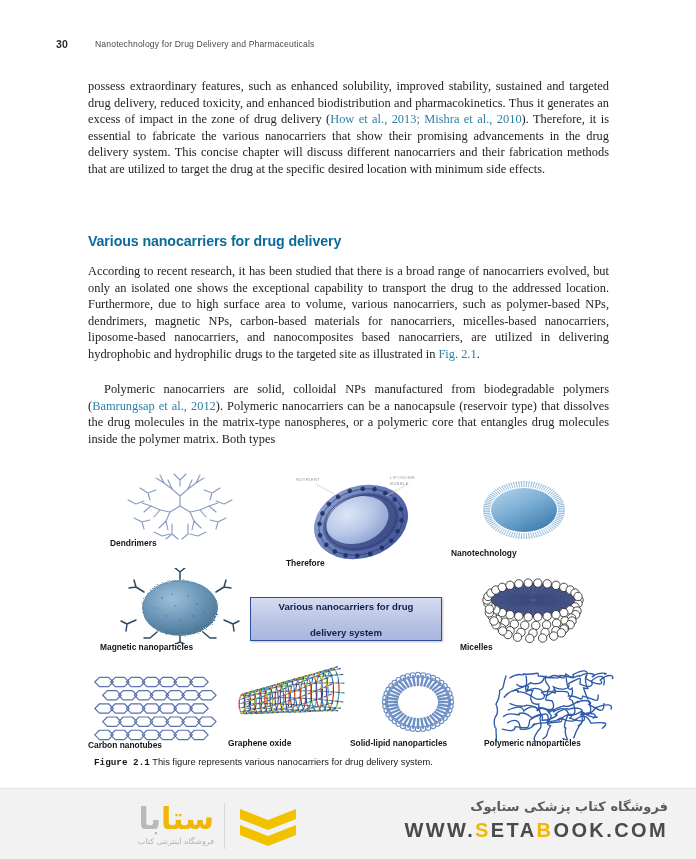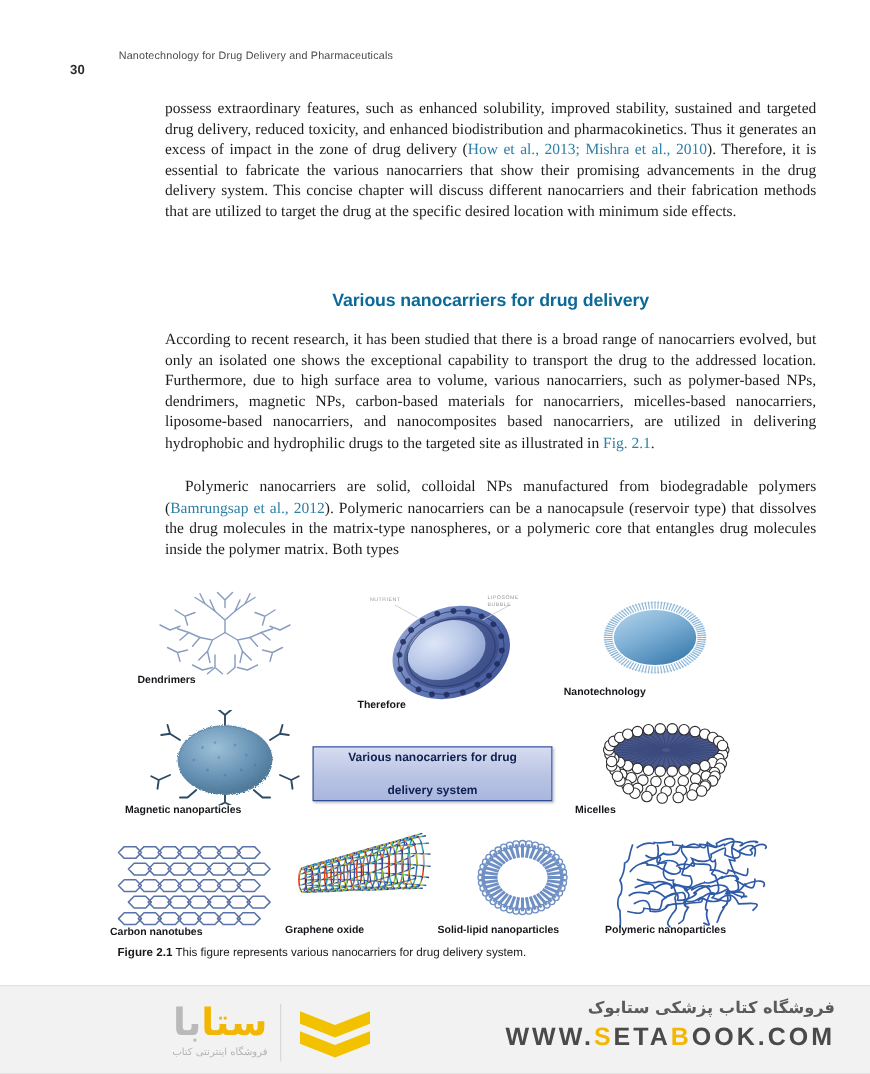--- a/index.html
+++ b/index.html
@@ -3,39 +3,39 @@
 <meta charset="utf-8">
 <style>
   html,body{margin:0;padding:0;background:#8a8a8a;}
   body{font-family:"Liberation Serif",serif;}
   .page{
     position:relative;width:696px;height:859px;background:#ffffff;overflow:hidden;
   }
   
   .runhead{position:absolute;left:0;top:38px;width:100%;height:20px;}
   .runhead .pgnum{
-    position:absolute;left:56px;top:12px;font-family:"Liberation Sans",sans-serif;
+    position:absolute;left:56px;top:0;font-family:"Liberation Sans",sans-serif;
     font-size:10.5px;font-weight:bold;color:#2b2b2b;letter-spacing:.2px;
   }
   .runhead .rhtitle{
     position:absolute;left:95px;top:1px;font-family:"Liberation Sans",sans-serif;
     font-size:8.6px;color:#4a4a4a;letter-spacing:.15px;
   }
   
-  .col{position:absolute;left:88px;width:521px;margin-left:44px;}
+  .col{position:absolute;left:88px;width:521px;}
   p.body{
     margin:0;font-family:"Liberation Serif",serif;font-size:12.4px;line-height:16.6px;
     color:#1d1d1d;text-align:justify;text-justify:inter-word;
     -webkit-hyphens:none;hyphens:none;
   }
   p.body.indent{text-indent:16px;}
   .cite{color:#2e7fa3;}
   h2.sect{
     margin:0;font-family:"Liberation Sans",sans-serif;font-size:14.2px;font-weight:bold;
-    color:#0b6a99;letter-spacing:-0.1px;text-align:center;
+    color:#0b6a99;letter-spacing:-0.1px;
   }
   
   .figure{position:absolute;left:88px;top:462px;width:521px;height:300px;}
   .fig-item{position:absolute;}
   .fig-cap{
     position:absolute;width:100%;text-align:left;left:0;
     font-family:"Liberation Sans",sans-serif;font-size:8.4px;font-weight:bold;color:#14161a;
     white-space:nowrap;
   }
   .fig-art{position:absolute;left:0;top:0;}
@@ -48,21 +48,21 @@
   }
   .callout span{
     font-family:"Liberation Sans",sans-serif;font-size:9.6px;font-weight:bold;
     color:#0f2050;line-height:13px;display:block;padding:0 8px;
   }
   
   .figcaption{
     position:absolute;left:94px;top:757px;width:520px;
     font-family:"Liberation Sans",sans-serif;font-size:9.3px;color:#16181c;
   }
-  .figcaption b{font-weight:bold;}
+  .figcaption b{font-weight:bold;font-family:Liberation Mono, monospace;}
   
   .footer{
     position:absolute;left:0;top:788px;width:696px;height:71px;background:#f2f2f2;
     border-top:1px solid #e3e3e3;
   }
   .logo-wrap{position:absolute;left:74px;top:8px;width:240px;height:58px;}
   .logo-text{
     position:absolute;left:0;top:4px;width:140px;height:34px;
     font-family:"DejaVu Sans",sans-serif;font-size:30px;font-weight:bold;
     color:#b9b9b9;letter-spacing:-1px;direction:rtl;text-align:right;

